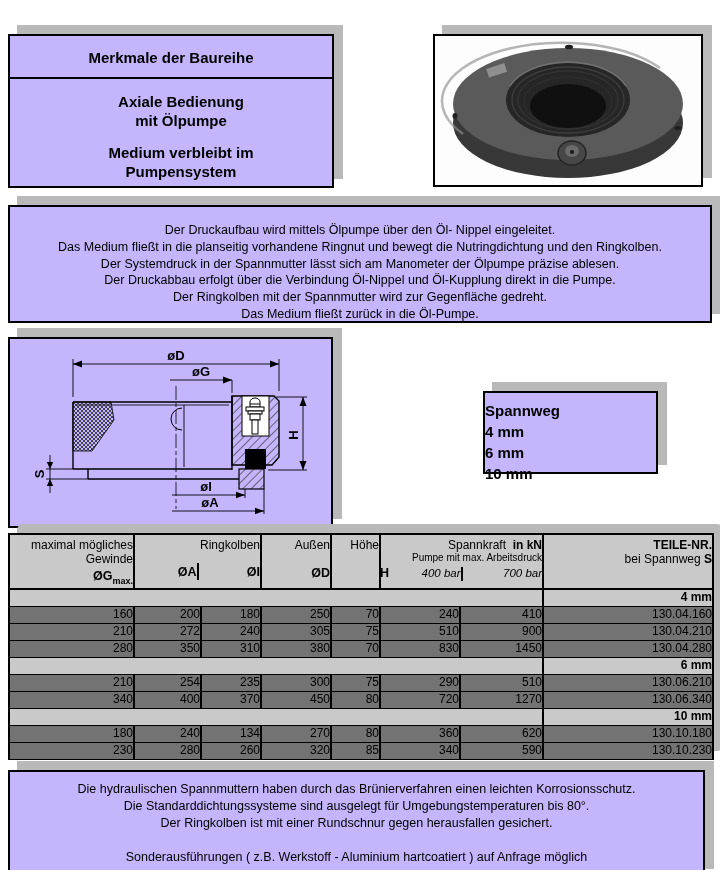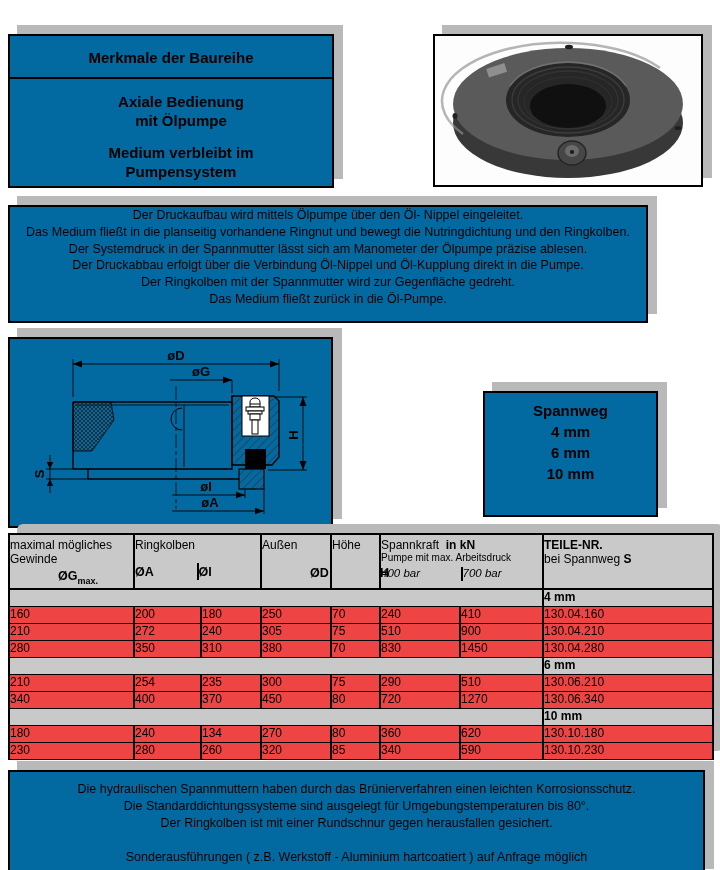--- a/index.html
+++ b/index.html
@@ -1,47 +1,47 @@
 <!DOCTYPE html>
 <html><head>
 <meta charset="utf-8">
 <style>
   html,body{margin:0;padding:0;background:#fff;}
   .page{position:relative;width:720px;height:870px;background:#ffffff;
         font-family:"Liberation Sans",sans-serif;color:#000;overflow:hidden;}
-  .box{position:absolute;background:#0369a1;border:2px solid #000;
+  .box{position:absolute;background:#c4b5fd;border:2px solid #000;
        box-shadow:9px -9px 0 #b9b9b9;box-sizing:border-box;}
 
   
   .features{left:8px;top:34px;width:326px;height:154px;text-align:center;}
   .features .title{font-weight:bold;font-size:15px;padding:13px 6px 11px 6px;
                    border-bottom:2px solid #000;}
   .features .item{font-weight:bold;font-size:15px;line-height:19px;margin-top:13px;
                   white-space:pre-line;padding-left:20px;}
 
   
   .photo-box{left:433px;top:34px;width:270px;height:153px;padding:0;}
   .photo-box svg{display:block;width:100%;height:100%;}
 
   
-  .descr{left:8px;top:205px;width:640px;height:118px;text-align:center;
-         font-size:12.5px;line-height:16.8px;padding-top:0;}
+  .descr{left:8px;top:205px;width:704px;height:118px;text-align:center;
+         font-size:12.5px;line-height:16.8px;padding-top:15px;}
 
   
   .drawing{left:8px;top:337px;width:325px;height:191px;}
   .drawing svg{display:block;width:100%;height:100%;}
 
   
-  .spannweg{left:483px;top:391px;width:175px;height:126px;text-align:center;
+  .spannweg{left:483px;top:391px;width:175px;height:83px;
             font-weight:bold;font-size:15px;line-height:21px;padding-top:7px;}
 
   
   table.spec{position:absolute;left:8px;top:533px;width:704px;border-collapse:collapse;
-             background:#ef4444;box-shadow:9px -9px 0 #b9b9b9;
-             font-size:12px;text-align:left;table-layout:fixed;border-radius:6px;}
+             background:#737373;box-shadow:9px -9px 0 #b9b9b9;
+             font-size:12px;text-align:right;table-layout:fixed;border-radius:6px;}
   table.spec th,table.spec td{border:2px solid #000;padding:0;}
   table.spec thead th{background:#c9c9c9;font-weight:normal;vertical-align:top;
                       height:48px;line-height:14px;padding-top:3px;}
   table.spec tbody td{height:16px;line-height:15px;font-size:12px;
                       border-top-width:1px;border-bottom-width:1px;}
   table.spec tbody tr.group-row td{background:#c9c9c9;}
   .sym{font-weight:bold;font-size:12.5px;padding-left:48px;}
   .sym sub{font-size:9px;font-weight:bold;}
   .hsplit{display:flex;align-items:flex-end;margin-top:2px;}
   .hsplit .half{flex:1;font-weight:bold;font-size:12.5px;padding-bottom:1px;}

